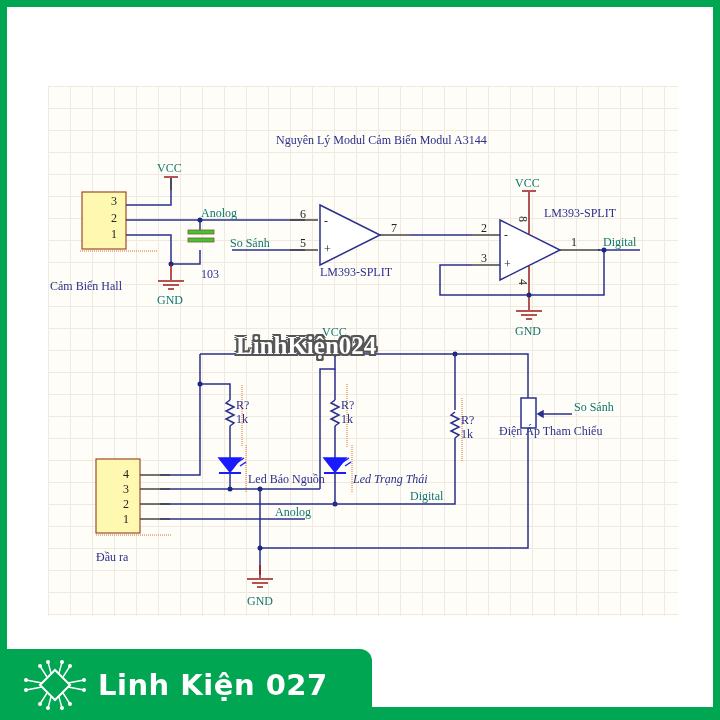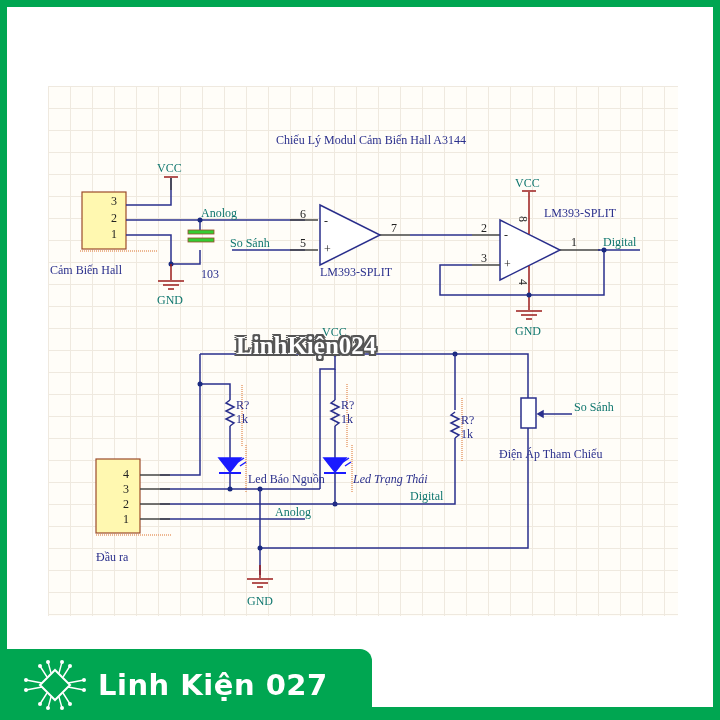--- a/index.html
+++ b/index.html
@@ -145,25 +145,25 @@
 
     <rect x="96" y="459" width="44" height="74" fill="#fff8b0" stroke="#9b4b2b" stroke-width="1.2"></rect>
     <line x1="96" y1="535" x2="172" y2="535" stroke="#e8a070" stroke-dasharray="1 1"></line>
     <line x1="140" y1="475" x2="170" y2="475" stroke="#444"></line>
     <line x1="140" y1="489" x2="170" y2="489" stroke="#444"></line>
     <line x1="140" y1="504" x2="170" y2="504" stroke="#444"></line>
     <line x1="140" y1="519" x2="170" y2="519" stroke="#444"></line>
   </g>
 </svg>
 
-<div class="lbl blue title" style="left:276px;top:134px;">Chiếu Lý Modul Cảm Biến Hall A3144</div>
+<div class="lbl blue title" style="left:276px;top:134px;">Nguyên Lý Modul Cảm Biến Modul A3144</div>
 <div class="lbl blk" style="left:111px;top:195px;">3</div>
 <div class="lbl blk" style="left:111px;top:212px;">2</div>
 <div class="lbl blk" style="left:111px;top:228px;">1</div>
-<div class="lbl blue" style="left:50px;top:264px;">Cảm Biến Hall</div>
+<div class="lbl blue" style="left:50px;top:280px;">Cảm Biến Hall</div>
 <div class="lbl red" style="left:157px;top:162px;">VCC</div>
 <div class="lbl red" style="left:157px;top:294px;">GND</div>
 <div class="lbl red" style="left:201px;top:207px;">Anolog</div>
 <div class="lbl red" style="left:230px;top:237px;">So Sánh</div>
 <div class="lbl blue" style="left:201px;top:252px;margin-top:16px;">103</div>
 <div class="lbl blk" style="left:300px;top:208px;">6</div>
 <div class="lbl blk" style="left:300px;top:237px;">5</div>
 <div class="lbl blk" style="left:324px;top:215px;">-</div>
 <div class="lbl blk" style="left:324px;top:243px;">+</div>
 <div class="lbl blk" style="left:391px;top:222px;">7</div>
@@ -185,21 +185,21 @@
 <div class="lbl blue" style="left:236px;top:413px;">1k</div>
 <div class="lbl blue" style="left:341px;top:399px;">R?</div>
 <div class="lbl blue" style="left:341px;top:413px;">1k</div>
 <div class="lbl blue" style="left:461px;top:414px;">R?</div>
 <div class="lbl blue" style="left:461px;top:428px;">1k</div>
 <div class="lbl blue" style="left:248px;top:473px;">Led Báo Nguồn</div>
 <div class="lbl blue" style="left:353px;top:473px;font-style:italic;">Led Trạng Thái</div>
 <div class="lbl red" style="left:410px;top:490px;">Digital</div>
 <div class="lbl red" style="left:275px;top:506px;">Anolog</div>
 <div class="lbl red" style="left:574px;top:401px;">So Sánh</div>
-<div class="lbl blue" style="left:499px;top:448px;">Điện Áp Tham Chiếu</div>
+<div class="lbl blue" style="left:499px;top:425px;">Điện Áp Tham Chiếu</div>
 <div class="lbl blk" style="left:123px;top:468px;">4</div>
 <div class="lbl blk" style="left:123px;top:483px;">3</div>
 <div class="lbl blk" style="left:123px;top:498px;">2</div>
 <div class="lbl blk" style="left:123px;top:513px;">1</div>
 <div class="lbl blue" style="left:96px;top:551px;text-align:right;">Đầu ra</div>
 <div class="lbl red" style="left:247px;top:595px;">GND</div>
 
 <div class="watermark">LinhKiện024</div>
 
 <div class="brand"></div>

